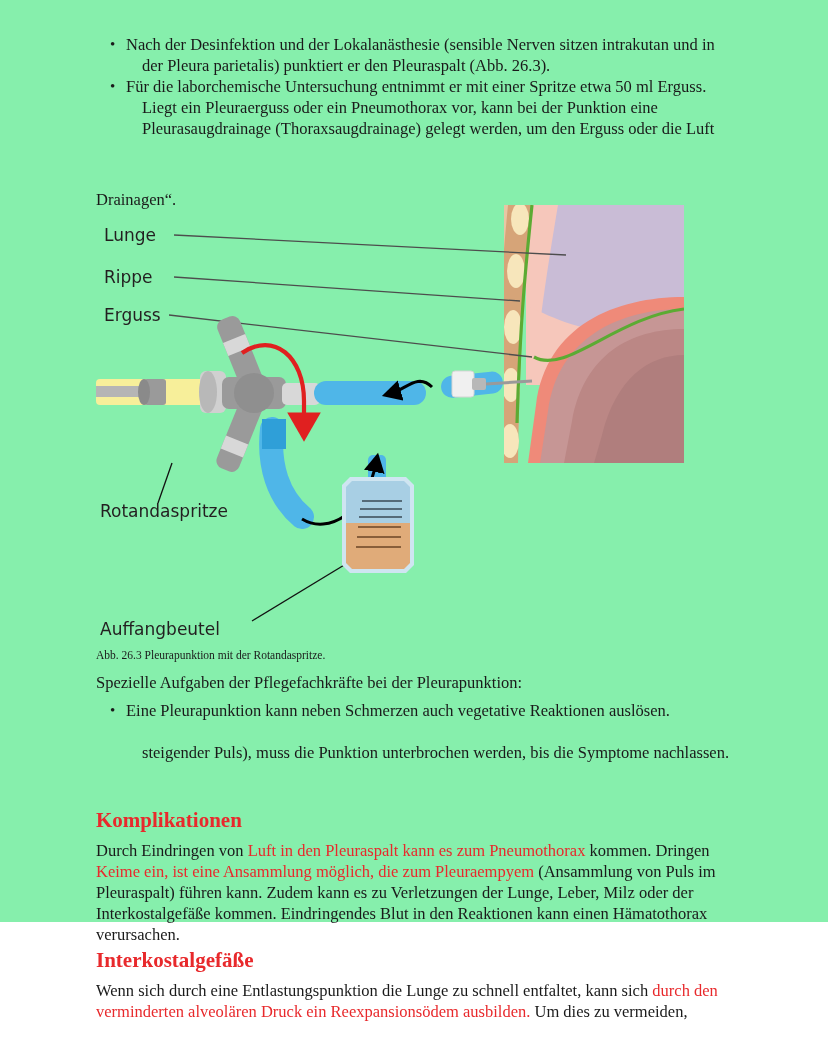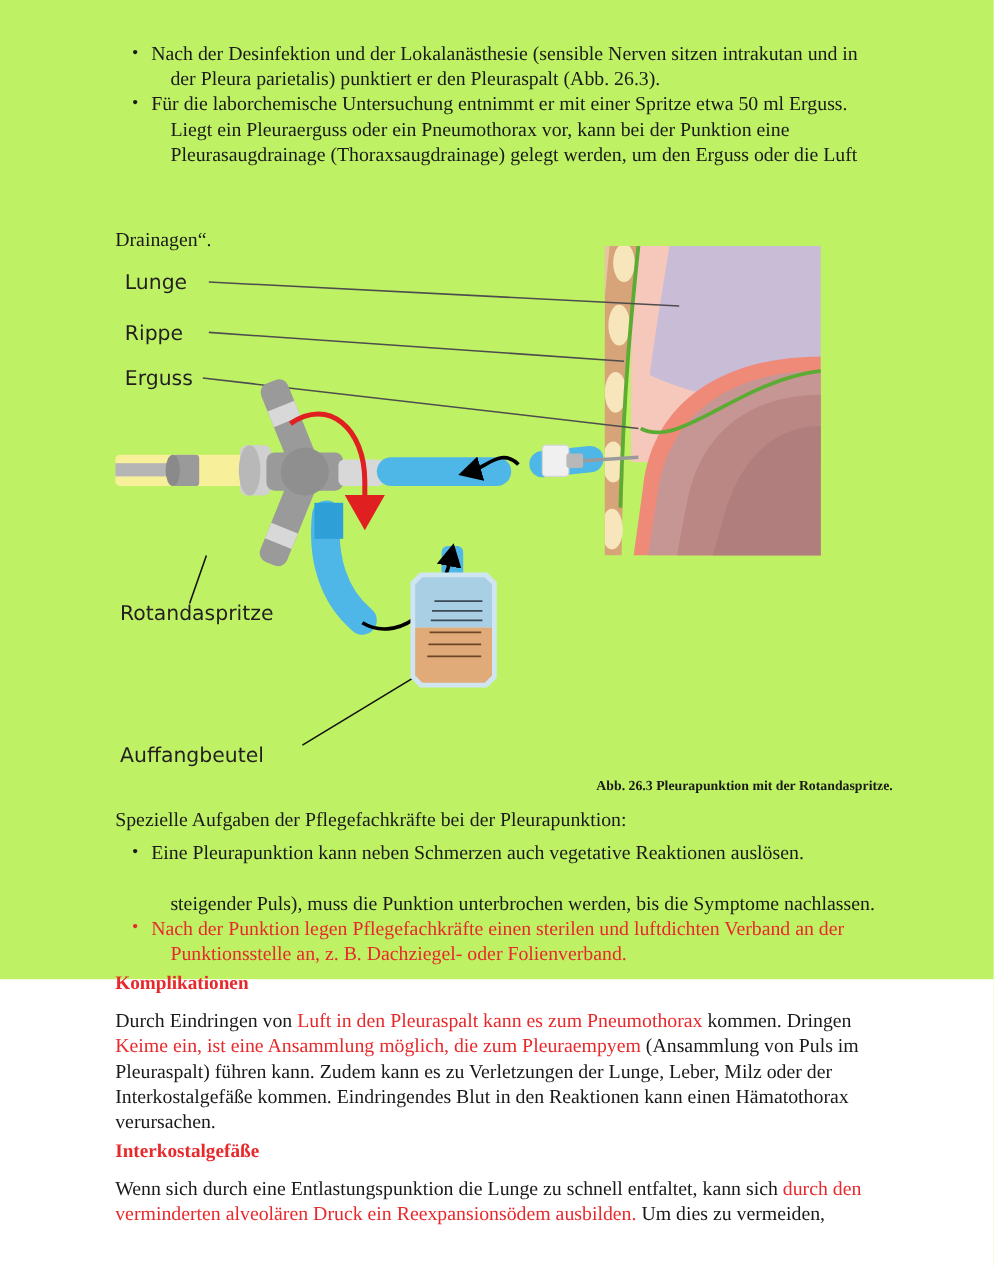--- a/index.html
+++ b/index.html
@@ -13,22 +13,22 @@
     position: relative;
     overflow: hidden;
     font-family: "Liberation Serif", "DejaVu Serif", serif;
     color: #1a1a1a;
   }
 
   #page {
     position: absolute;
     left: 0; top: 0;
     width: 828px;
-    height: 816px;
-    background: #bef264;
+    height: 922px;
+    background: #86efac;
   }
 
   
   .para {
     font-size: 16.5px;
     line-height: 21px;
     text-align: left;
     margin: 0;
     color: #1a1a1a;
   }
@@ -53,35 +53,34 @@
     font-size: 15px;
   }
   ul.bullets > li.red,
   ul.bullets > li.red::before {
     color: #e8292c;
   }
 
   .red { color: #e8292c; }
 
   h3.section-head {
-    font-size: 16px;
+    font-size: 21px;
     font-weight: bold;
     color: #e8292c;
     margin: 0;
     line-height: 20px;
     font-family: "Liberation Serif", "DejaVu Serif", serif;
   }
 
   .caption {
     font-size: 11.5px;
-    font-weight: bold;
+    font-weight: normal;
     line-height: 14px;
     color: #1a1a1a;
     margin: 0;
-    text-align: right;
   }
 
   
   #figure {
     position: absolute;
     left: 96px;
     top: 205px;
     width: 648px;
     height: 440px;
   }
@@ -248,24 +247,20 @@
     <p class="para">Spezielle Aufgaben der Pflegefachkräfte bei der Pleurapunktion:</p>
   </div>
 
   <div class="blk" style="top:700px;">
     <ul class="bullets">
       <li>
         <span>Eine Pleurapunktion kann neben Schmerzen auch vegetative Reaktionen auslösen.</span><br>
         <br>
         <span style="display:inline-block;padding-left:16px">steigender Puls), muss die Punktion unterbrochen werden, bis die Symptome nachlassen.</span>
       </li>
-      <li class="red">
-        <span>Nach der Punktion legen Pflegefachkräfte einen sterilen und luftdichten Verband an der</span><br>
-        <span style="display:inline-block;padding-left:16px">Punktionsstelle an, z. B. Dachziegel- oder Folienverband.</span>
-      </li>
     </ul>
   </div>
 
   <div class="blk" style="top:810px;">
     <h3 class="section-head">Komplikationen</h3>
   </div>
 
   <div class="blk" style="top:840px;">
     <p class="para">
       <span>Durch Eindringen von </span><span class="red">Luft in den Pleuraspalt kann es zum Pneumothorax</span><span> kommen. Dringen</span><br>

